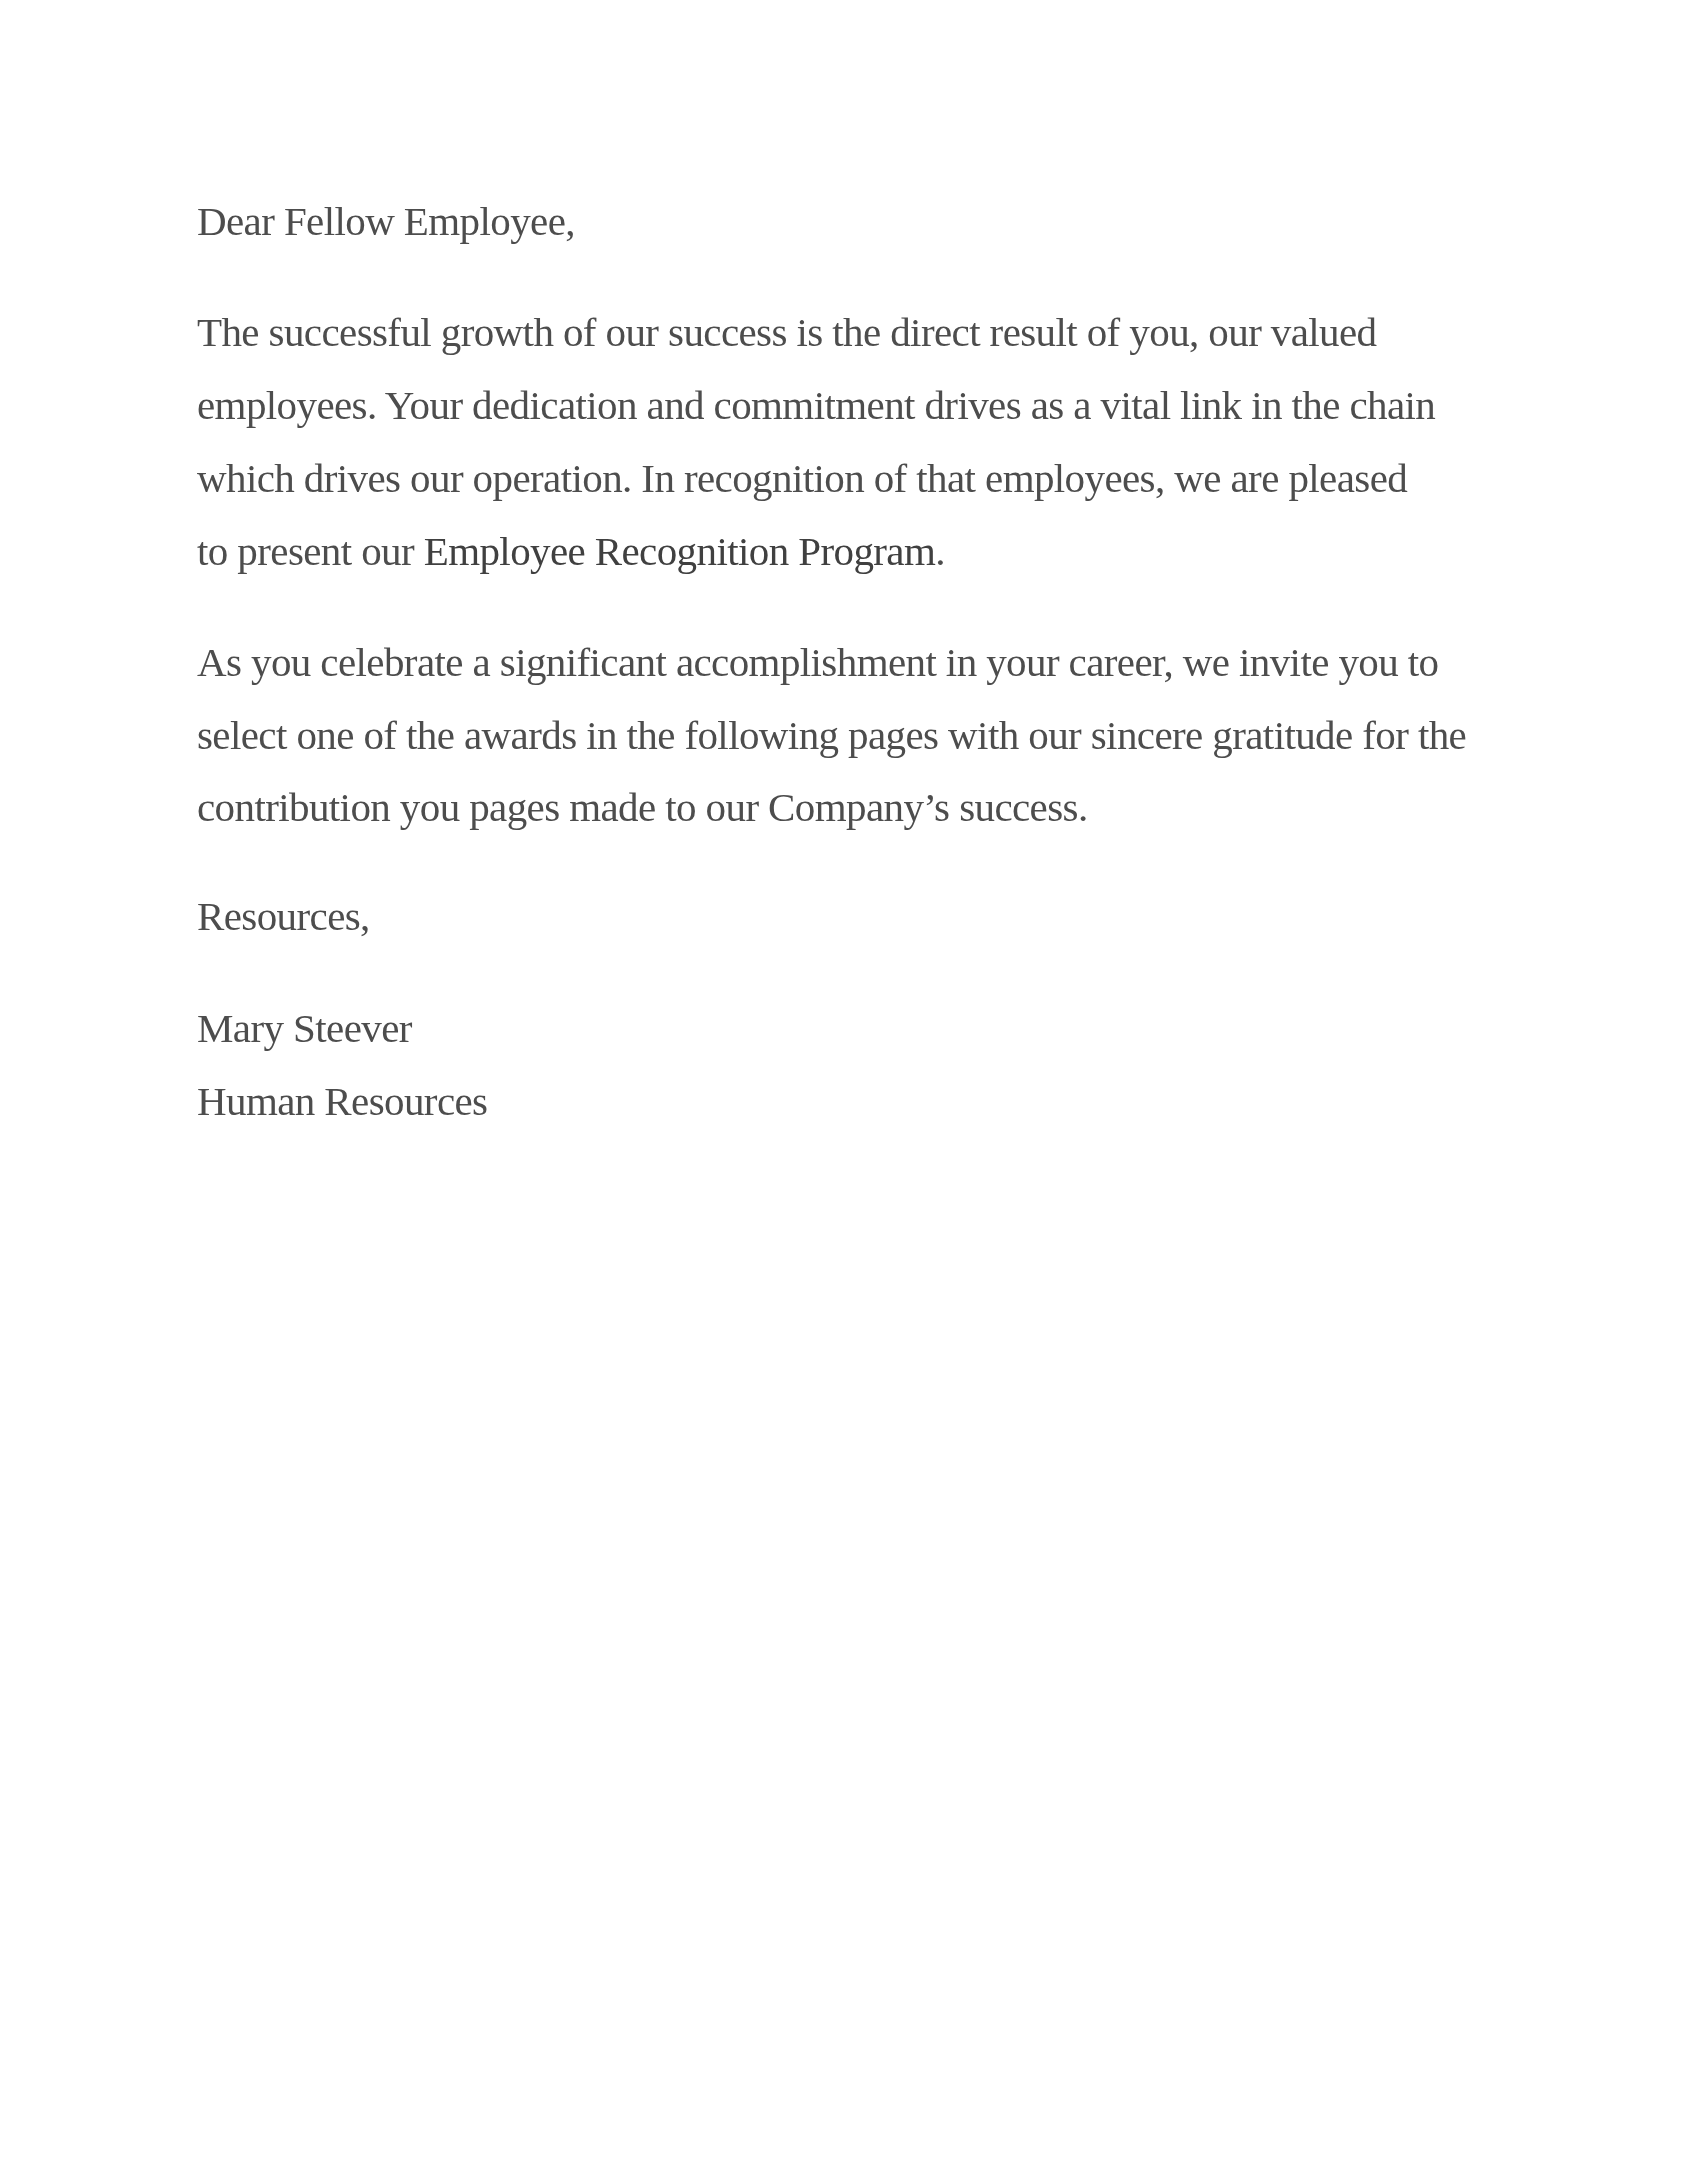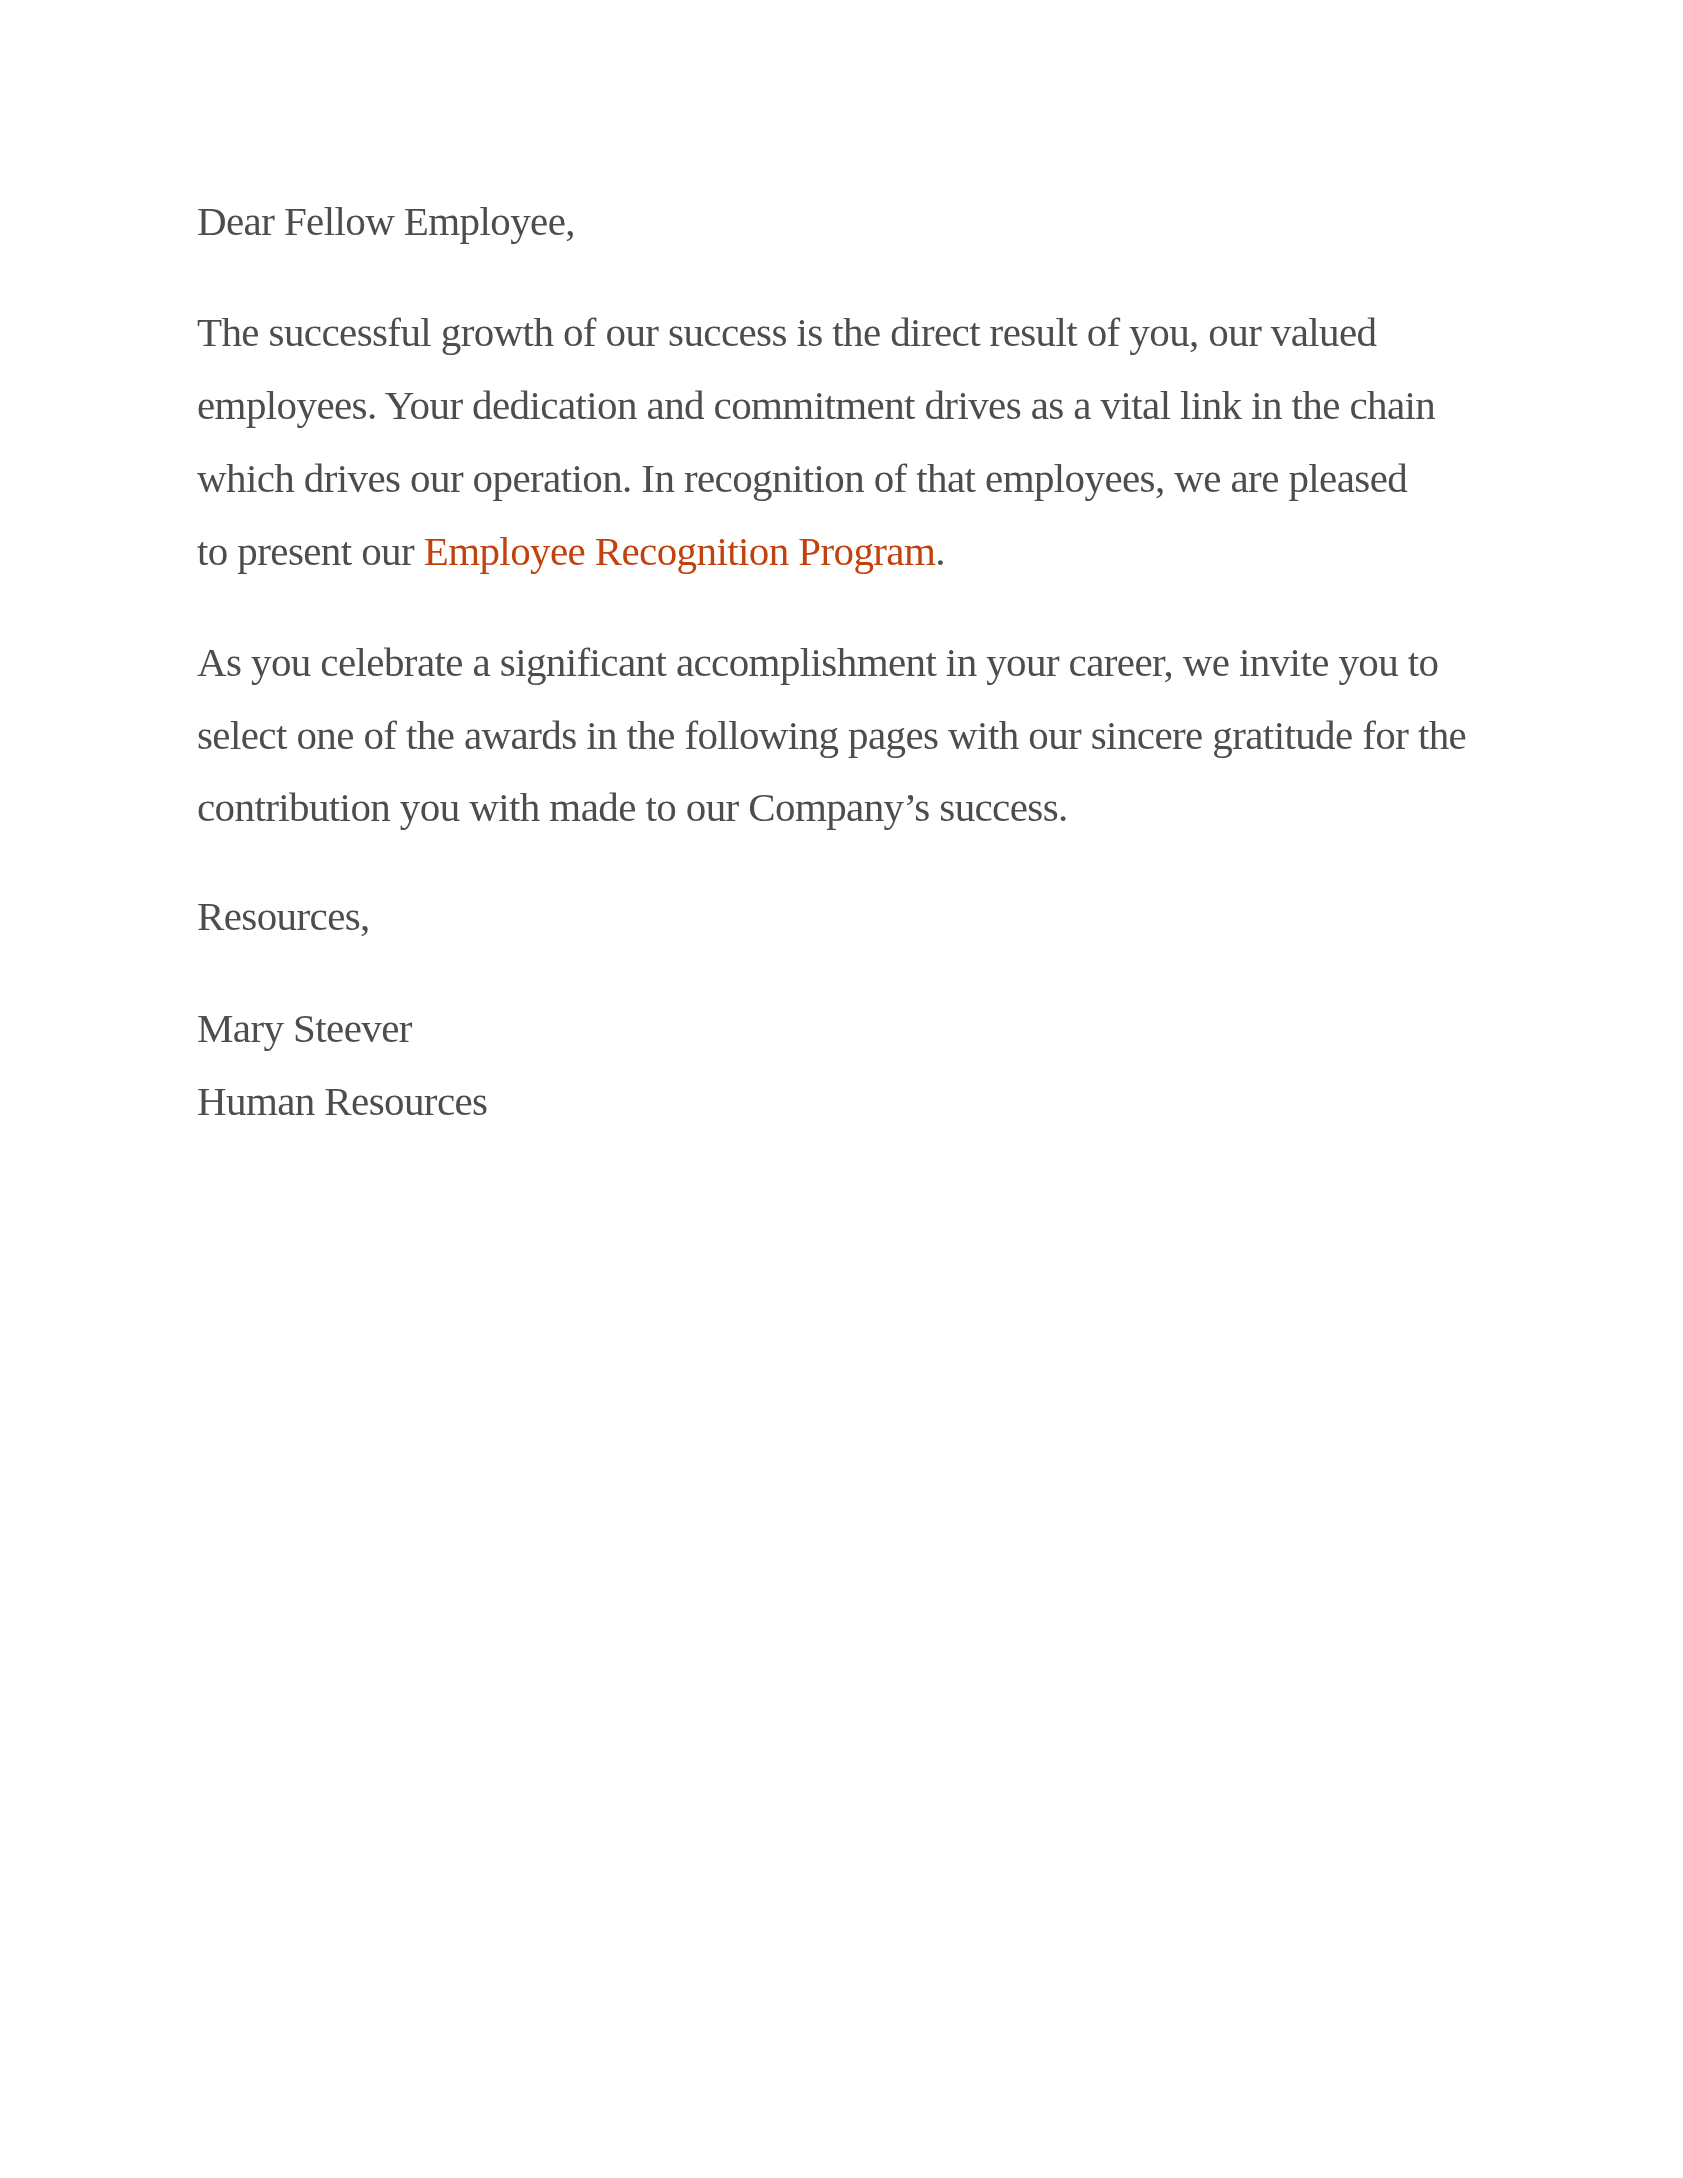--- a/index.html
+++ b/index.html
@@ -1,40 +1,40 @@
 <!DOCTYPE html>
 <html><head>
 <meta charset="utf-8">
 <style>
   html, body { margin:0; padding:0; background:#ffffff; }
   body { width:1683px; height:2178px; position:relative; overflow:hidden; }
   .page { position:absolute; left:197px; top:0; width:1307px;
           font-family:"Liberation Serif", "DejaVu Serif", serif;
           color:#4d4d4d; font-size:41px; letter-spacing:-0.6px; }
   .line { position:absolute; left:0; white-space:nowrap; line-height:50px; }
-  .accent { color:#c2410c;font-family:Liberation Serif, serif; }
+  .accent { color:#404040;font-family:Liberation Serif, serif; }
 </style>
 </head>
 <body>
 
 <div class="page">
   <div class="line" style="top:196px">Dear Fellow Employee,</div>
 
   <div>
     <div class="line" style="top:307px">The successful growth of our success is the direct result of you, our valued</div>
     <div class="line" style="top:380px">employees. Your dedication and commitment drives as a vital link in the chain</div>
     <div class="line" style="top:453px">which drives our operation. In recognition of that employees, we are pleased</div>
     <div class="line" style="top:526px">
       <span>to present our </span><span class="accent">Employee Recognition Program</span><span>.</span>
     </div>
   </div>
 
   <div>
     <div class="line" style="top:637px">As you celebrate a significant accomplishment in your career, we invite you to</div>
     <div class="line" style="top:710px">select one of the awards in the following pages with our sincere gratitude for the</div>
-    <div class="line" style="top:782px">contribution you with made to our Company’s success.</div>
+    <div class="line" style="top:782px">contribution you pages made to our Company’s success.</div>
   </div>
 
   <div class="line" style="top:891px">Resources,</div>
   <div class="line" style="top:1003px">Mary Steever</div>
   <div class="line" style="top:1076px">Human Resources</div>
 </div>
 
 
 </body></html>

